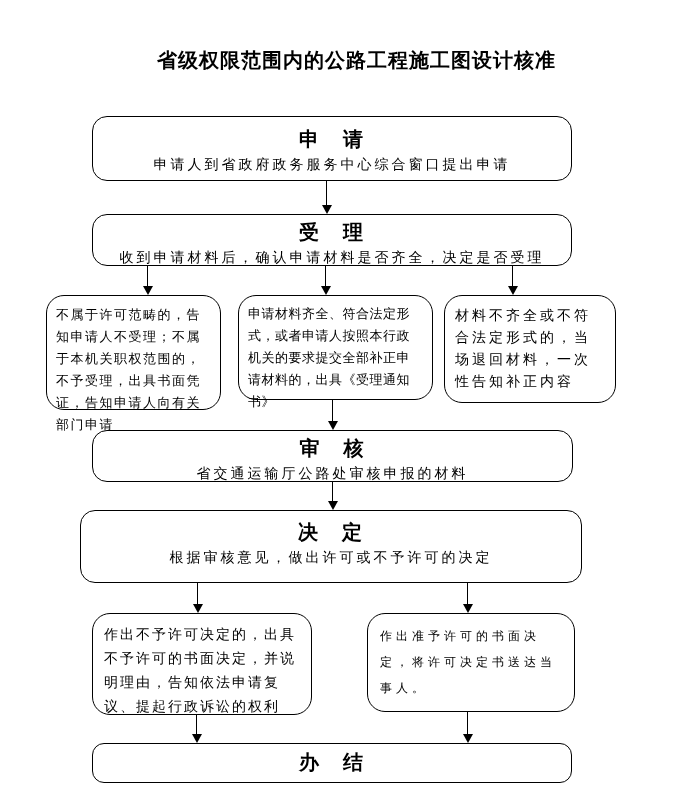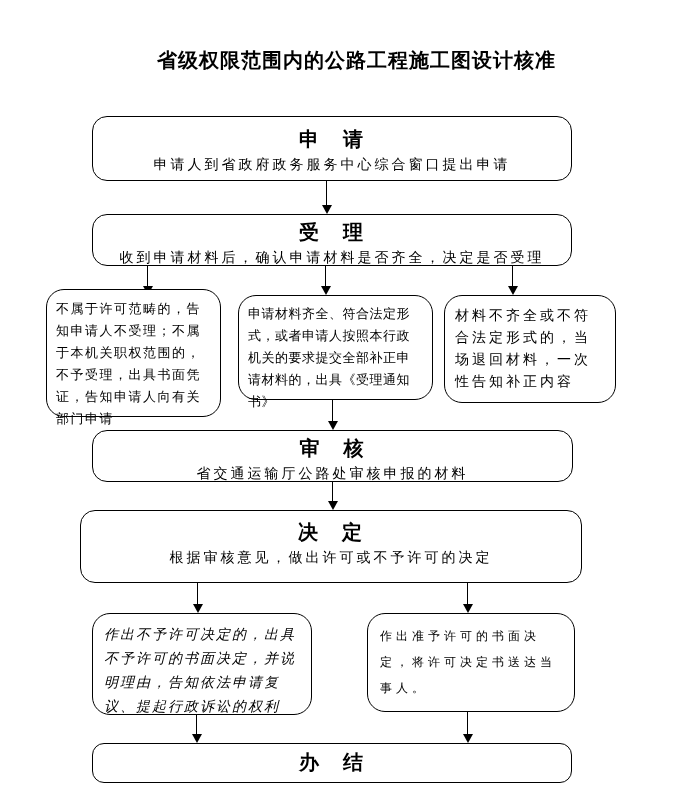--- a/index.html
+++ b/index.html
@@ -55,28 +55,28 @@
     display: block;
   }
   
   #node-apply   { left: 92px;  top: 116px; width: 480px; height: 65px; padding-top: 9px; }
   #node-accept  { left: 92px;  top: 214px; width: 480px; height: 52px; padding-top: 4px; }
   #node-review  { left: 92px;  top: 430px; width: 481px; height: 52px; padding-top: 4px; }
   #node-decide  { left: 80px;  top: 510px; width: 502px; height: 73px; padding-top: 8px; }
   #node-finish  { left: 92px;  top: 743px; width: 480px; height: 40px; border-radius: 12px; }
   #node-finish .hdr { line-height: 36px; }
   
-  #node-branch-left   { left: 46px;  top: 289px; width: 175px; height: 128px;
+  #node-branch-left   { left: 46px;  top: 295px; width: 175px; height: 115px;
                         padding: 8px 9px;  font-size: 13px; letter-spacing: 1.5px; line-height: 22px; }
   #node-branch-middle { left: 238px; top: 295px; width: 195px; height: 105px;
                         padding: 7px 9px;  font-size: 13px; letter-spacing: 0.5px; line-height: 22px; }
   #node-branch-right  { left: 444px; top: 295px; width: 172px; height: 108px;
                         padding: 8px 10px; font-size: 14px; letter-spacing: 3px; line-height: 22px; }
   #node-deny   { left: 92px;  top: 613px; width: 220px; height: 102px;
-                 padding: 8px 11px; font-size: 14px; letter-spacing: 2px; line-height: 24px; font-style: italic; }
+                 padding: 8px 11px; font-size: 14px; letter-spacing: 2px; line-height: 24px; }
   #node-grant  { left: 367px; top: 613px; width: 208px; height: 99px;
                  padding: 9px 12px; font-size: 12px; letter-spacing: 4px; line-height: 26px; }
   
   .varrow {
     position: absolute;
     width: 10px;
   }
   .varrow .line {
     position: absolute;
     left: 4.25px;

